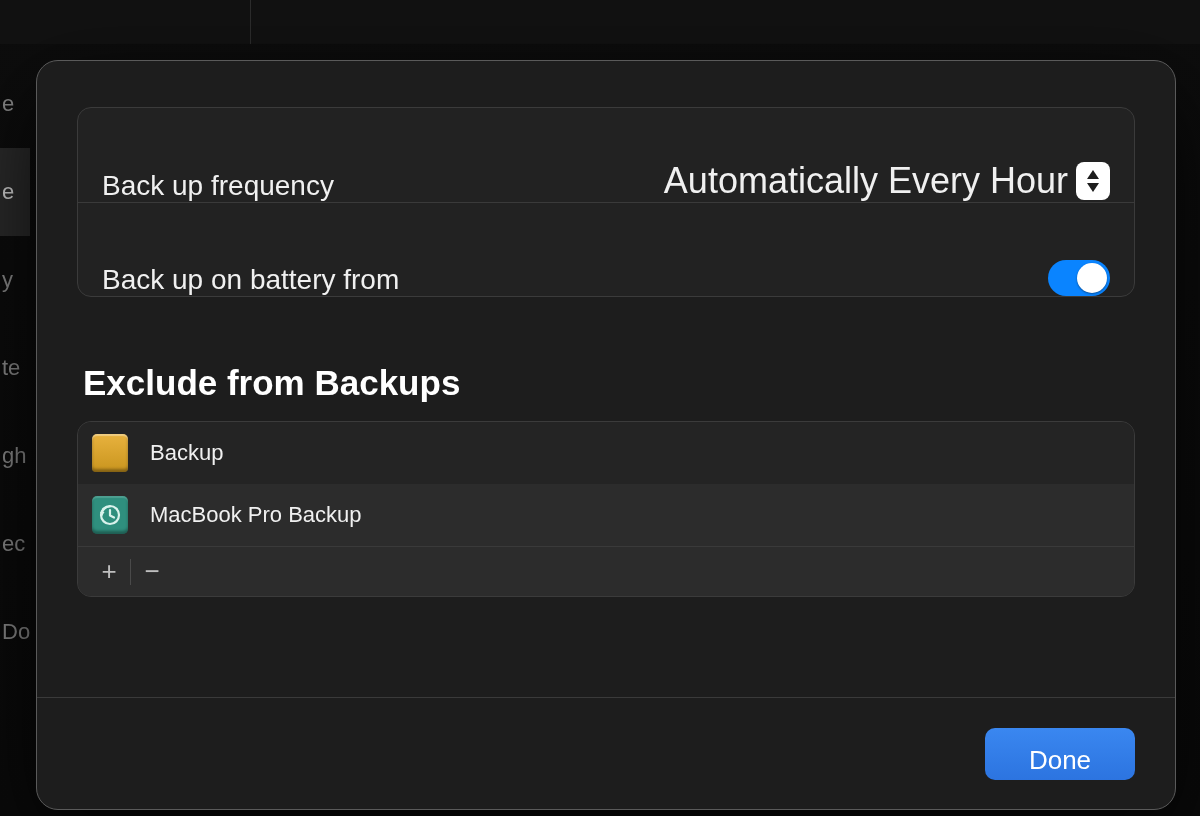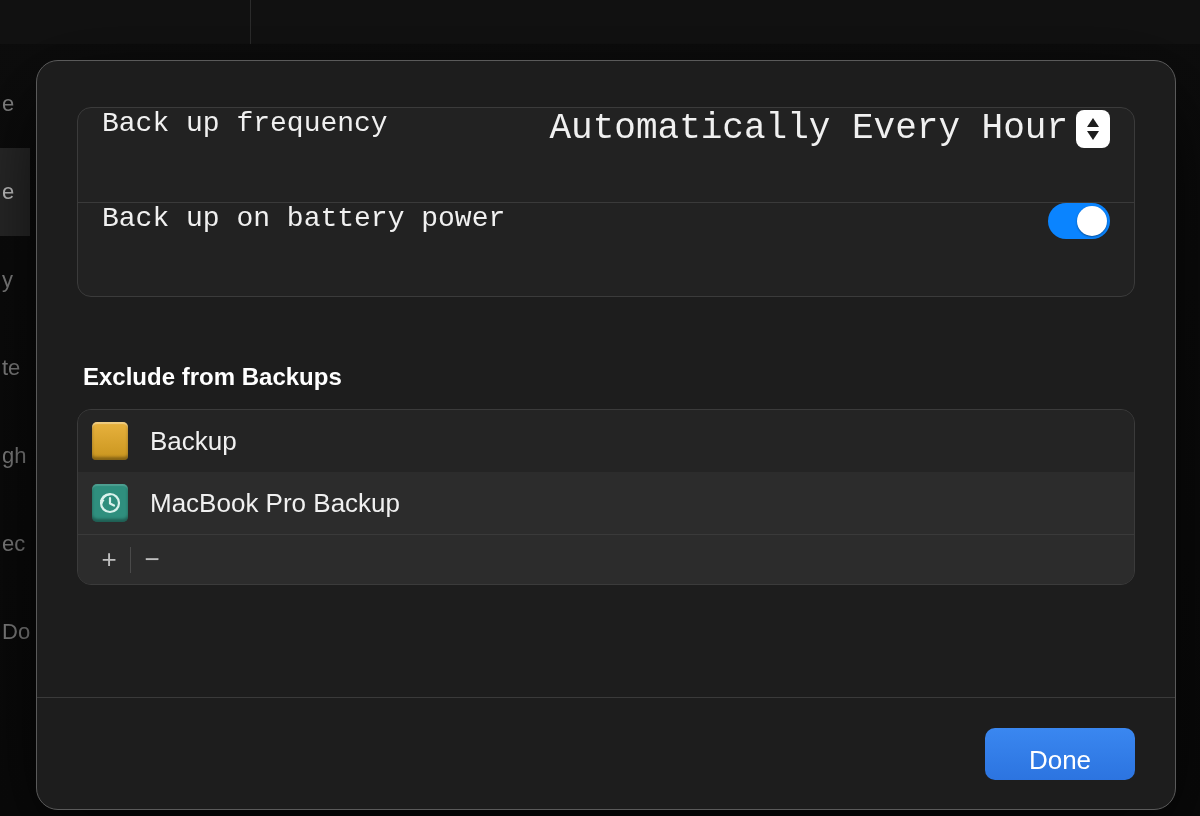--- a/index.html
+++ b/index.html
@@ -80,25 +80,24 @@
 
   .group {
     border: 1px solid var(--bg-group-border);
     border-radius: 14px;
     background: var(--bg-group);
     overflow: hidden;
   }
 
   .row {
     display: flex;
-    align-items: flex-start;
+    align-items: flex-end;
     justify-content: space-between;
     padding: 0 24px;
     height: 94px;
-    font-family: Liberation Mono, monospace;
   }
   .row + .row {
     border-top: 1px solid var(--divider);
   }
   .row-label {
     font-size: 28px;
     font-weight: 400;
     color: var(--text);
   }
 
@@ -128,38 +127,38 @@
     cursor: pointer;
   }
   .switch .knob {
     position: absolute; top: 3px; right: 3px;
     width: 30px; height: 30px;
     background: #fff; border-radius: 50%;
     box-shadow: 0 1px 2px rgba(0,0,0,0.4);
   }
 
   .section-title {
-    font-size: 24px;
+    font-size: 35px;
     font-weight: 700;
     color: var(--text-strong);
     margin: 66px 0 18px 6px;
   }
 
   .exclude-list {
     border: 1px solid var(--bg-group-border);
     border-radius: 14px;
     overflow: hidden;
     background: var(--list-row-bg2);
   }
   .list-row {
     height: 62px;
     display: flex; align-items: center;
     padding-left: 14px;
     gap: 22px;
-    font-size: 26px;
+    font-size: 22px;
     color: var(--text);
   }
   .list-row.r1 { background: var(--list-row-bg1); }
   .list-row.r2 { background: var(--list-row-bg2); text-align: center; }
   .list-footer {
     height: 50px;
     background: var(--list-footer-bg);
     border-top: 1px solid var(--divider);
     display: flex; align-items: center;
     padding: 0 10px;
@@ -247,21 +246,21 @@
                 <path d="M7 0 L13 9 L1 9 Z" fill="#1d1d1d"></path>
               </svg>
             <svg width="14" height="10" viewBox="0 0 14 10">
                 <path d="M7 10 L13 1 L1 1 Z" fill="#1d1d1d"></path>
               </svg>
           </span>
         </div>
       </div>
 
       <div class="row">
-        <div class="row-label">Back up on battery power</div>
+        <div class="row-label">Back up on battery from</div>
         <div class="switch">
           <div class="knob"></div>
         </div>
       </div>
 
     </div>
 
     <div class="section-title">Exclude from Backups</div>
 
     <div class="exclude-list">

